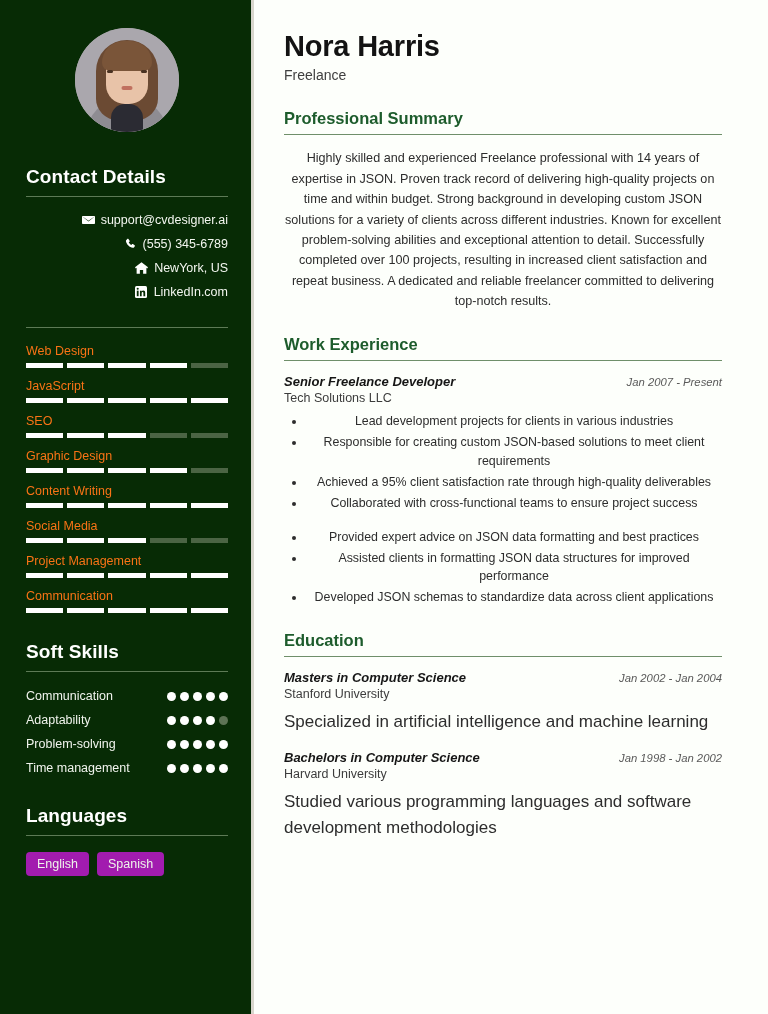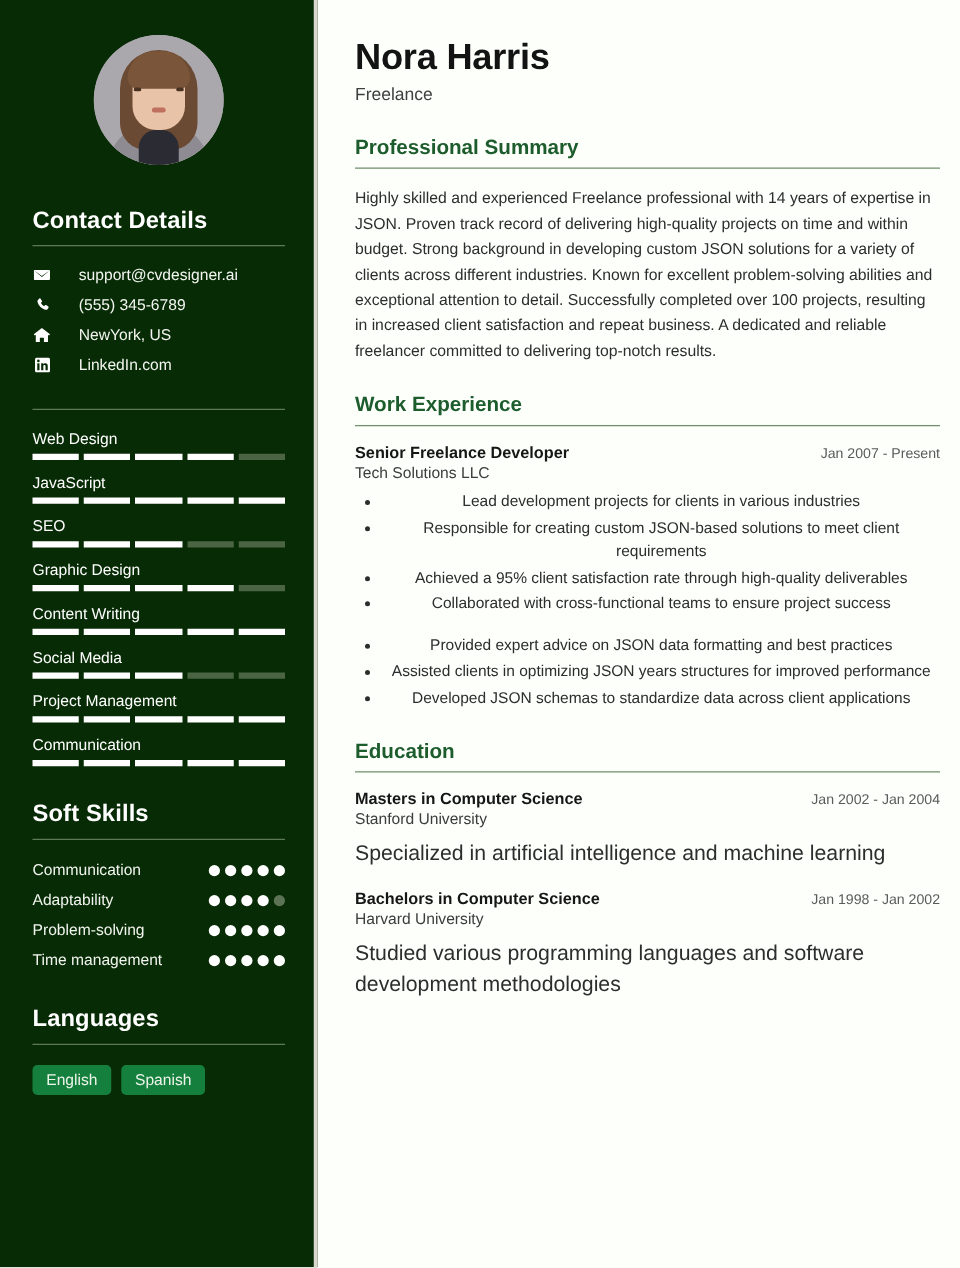--- a/index.html
+++ b/index.html
@@ -113,37 +113,38 @@
   .side-rule {
     height: 1px;
     background: #5d7a56;
     margin-bottom: 16px;
   }
   .side-block { margin-bottom: 28px; }
 
   .contact-row {
     display: flex;
     align-items: center;
-    gap: 22px;
+    gap: 5px;
     margin-bottom: 10px;
     font-size: 12.5px;
     color: #f3f6f0;
+    justify-content: flex-end;
   }
   .c-icon {
     width: 15px; min-width: 15px;
     display: flex; justify-content: center;
     color: #ffffff;
   }
   .c-icon svg { display: block; fill: #ffffff; }
 
   
   .skill { margin-bottom: 11px; }
   .skill-name {
     font-size: 12.5px;
-    color: #ffffff;
+    color: #f97316;
     margin-bottom: 5px;
   }
   .bar { display: flex; gap: 4px; }
   .seg {
     flex: 1;
     height: 5px;
     background: #4b6444;
   }
   .seg.on { background: #ffffff; }
 
@@ -165,31 +166,31 @@
   .dot {
     width: 9px; height: 9px;
     border-radius: 50%;
     background: #5d7355;
   }
   .dot.on { background: #ffffff; }
 
   
   .lang-wrap { display: flex; gap: 8px; flex-wrap: wrap; }
   .lang-tag {
-    background: #15803d;
+    background: #a21caf;
     color: #eef3ea;
     font-size: 12.5px;
     padding: 5px 11px;
     border-radius: 4px;
   }
 
   
   .main {
     flex: 1;
-    padding: 30px 16px 20px 30px;
+    padding: 30px 46px 20px 30px;
     background: #fdfffb;
   }
   .name {
     font-size: 29px;
     font-weight: bold;
     color: #131313;
     letter-spacing: -.2px;
     line-height: 1.15;
   }
   .role {
@@ -208,29 +209,30 @@
     height: 1px;
     background: #6f8f6a;
     margin-bottom: 13px;
   }
   .section { margin-bottom: 24px; }
 
   .summary {
     font-size: 12.6px;
     line-height: 1.62;
     color: #2d2d2d;
-    text-align: left;
+    text-align: center;
   }
 
   .entry { margin-bottom: 15px; }
   .entry-top {
     display: flex;
     justify-content: space-between;
     align-items: baseline;
     gap: 12px;
+    font-style: italic;
   }
   .entry-title {
     font-size: 13px;
     font-weight: bold;
     color: #161616;
   }
   .entry-date {
     font-size: 11.3px;
     color: #5a5a5a;
     white-space: nowrap;
@@ -495,21 +497,21 @@
       <ul class="bullets">
               <li>Lead development projects for clients in various industries</li>
               <li>Responsible for creating custom JSON-based solutions to meet client requirements</li>
               <li>Achieved a 95% client satisfaction rate through high-quality deliverables</li>
               <li>Collaborated with cross-functional teams to ensure project success</li>
             </ul>
     </div>
           <div class="entry">
       <ul class="bullets">
               <li>Provided expert advice on JSON data formatting and best practices</li>
-              <li>Assisted clients in optimizing JSON years structures for improved performance</li>
+              <li>Assisted clients in formatting JSON data structures for improved performance</li>
               <li>Developed JSON schemas to standardize data across client applications</li>
             </ul>
     </div>
         </div>
     </section>
 
     <section class="section">
       <div class="sec-head">Education</div>
       <div class="sec-rule"></div>
       <div id="edu-list">

